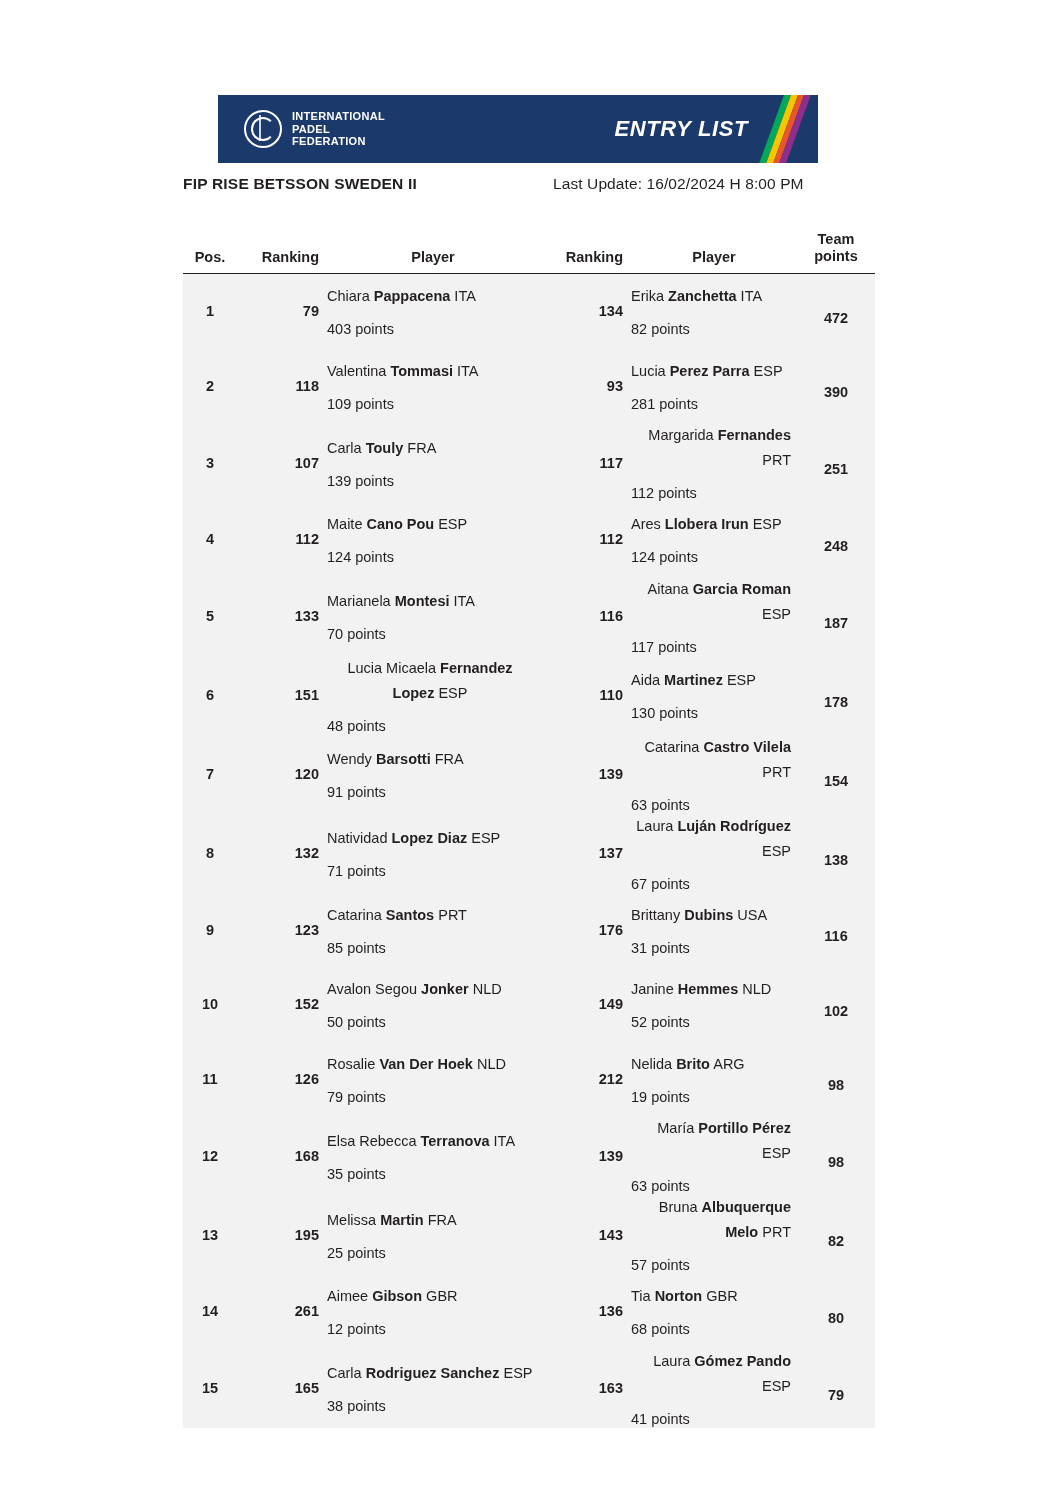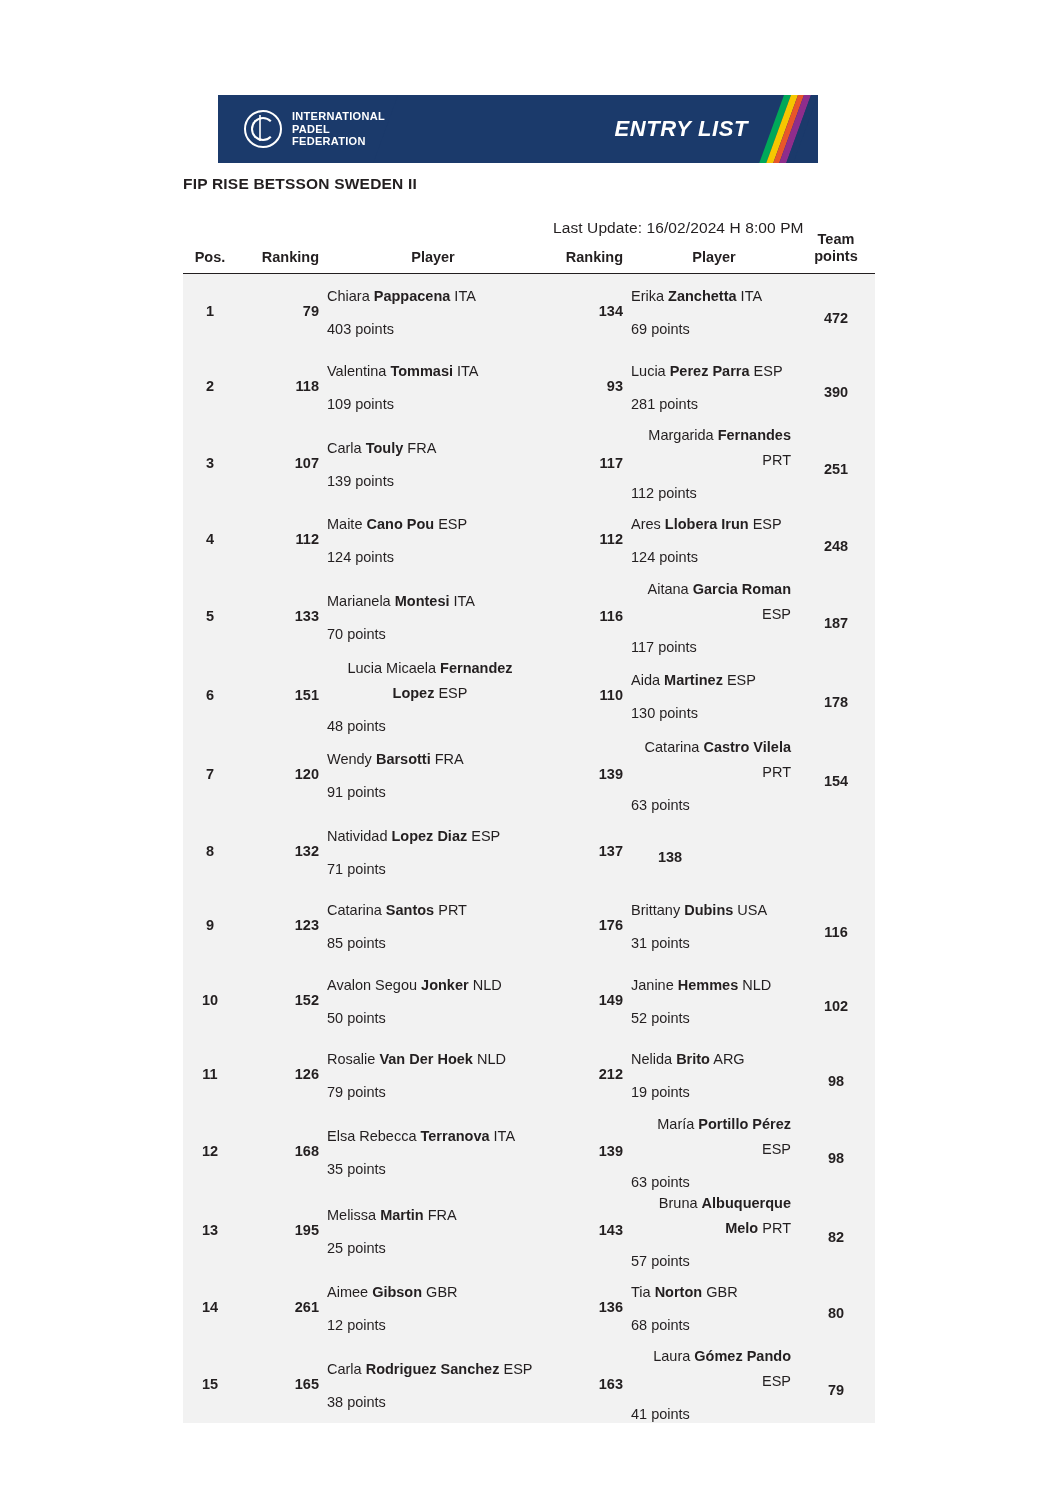--- a/index.html
+++ b/index.html
@@ -131,21 +131,20 @@
     font-size: 15.5px;
     font-weight: bold;
     letter-spacing: .2px;
   }
   .last-update {
     position: absolute;
     left: 553px;
     top: 175px;
     font-size: 15.5px;
     letter-spacing: .1px;
-    margin-top: 44px;
   }
 
   
   .table {
     position: absolute;
     left: 183px;
     top: 218px;
     width: 692px;
   }
   .thead {
@@ -248,21 +247,21 @@
         <div class="row">
           <div class="c-pos">1</div>
           <div class="c-rank1">79</div>
           <div class="c-play1">
             <div class="pl-name"><span>Chiara </span><b>Pappacena</b><span> ITA</span></div>
             <div class="pl-pts">403 points</div>
           </div>
           <div class="c-rank2">134</div>
           <div class="c-play2">
             <div class="pl-name"><span>Erika </span><b>Zanchetta</b><span> ITA</span></div>
-            <div class="pl-pts">69 points</div>
+            <div class="pl-pts">82 points</div>
           </div>
           <div class="c-pts">472</div>
         </div>
         <div class="row">
           <div class="c-pos">2</div>
           <div class="c-rank1">118</div>
           <div class="c-play1">
             <div class="pl-name"><span>Valentina </span><b>Tommasi</b><span> ITA</span></div>
             <div class="pl-pts">109 points</div>
           </div>
@@ -344,20 +343,24 @@
           <div class="c-pts">154</div>
         </div>
         <div class="row">
           <div class="c-pos">8</div>
           <div class="c-rank1">132</div>
           <div class="c-play1">
             <div class="pl-name"><span>Natividad </span><b>Lopez Diaz</b><span> ESP</span></div>
             <div class="pl-pts">71 points</div>
           </div>
           <div class="c-rank2">137</div>
+          <div class="c-play2">
+            <div class="pl-name"><span>Laura </span><b>Luján Rodríguez</b><span> ESP</span></div>
+            <div class="pl-pts">67 points</div>
+          </div>
           <div class="c-pts">138</div>
         </div>
         <div class="row">
           <div class="c-pos">9</div>
           <div class="c-rank1">123</div>
           <div class="c-play1">
             <div class="pl-name"><span>Catarina </span><b>Santos</b><span> PRT</span></div>
             <div class="pl-pts">85 points</div>
           </div>
           <div class="c-rank2">176</div>

